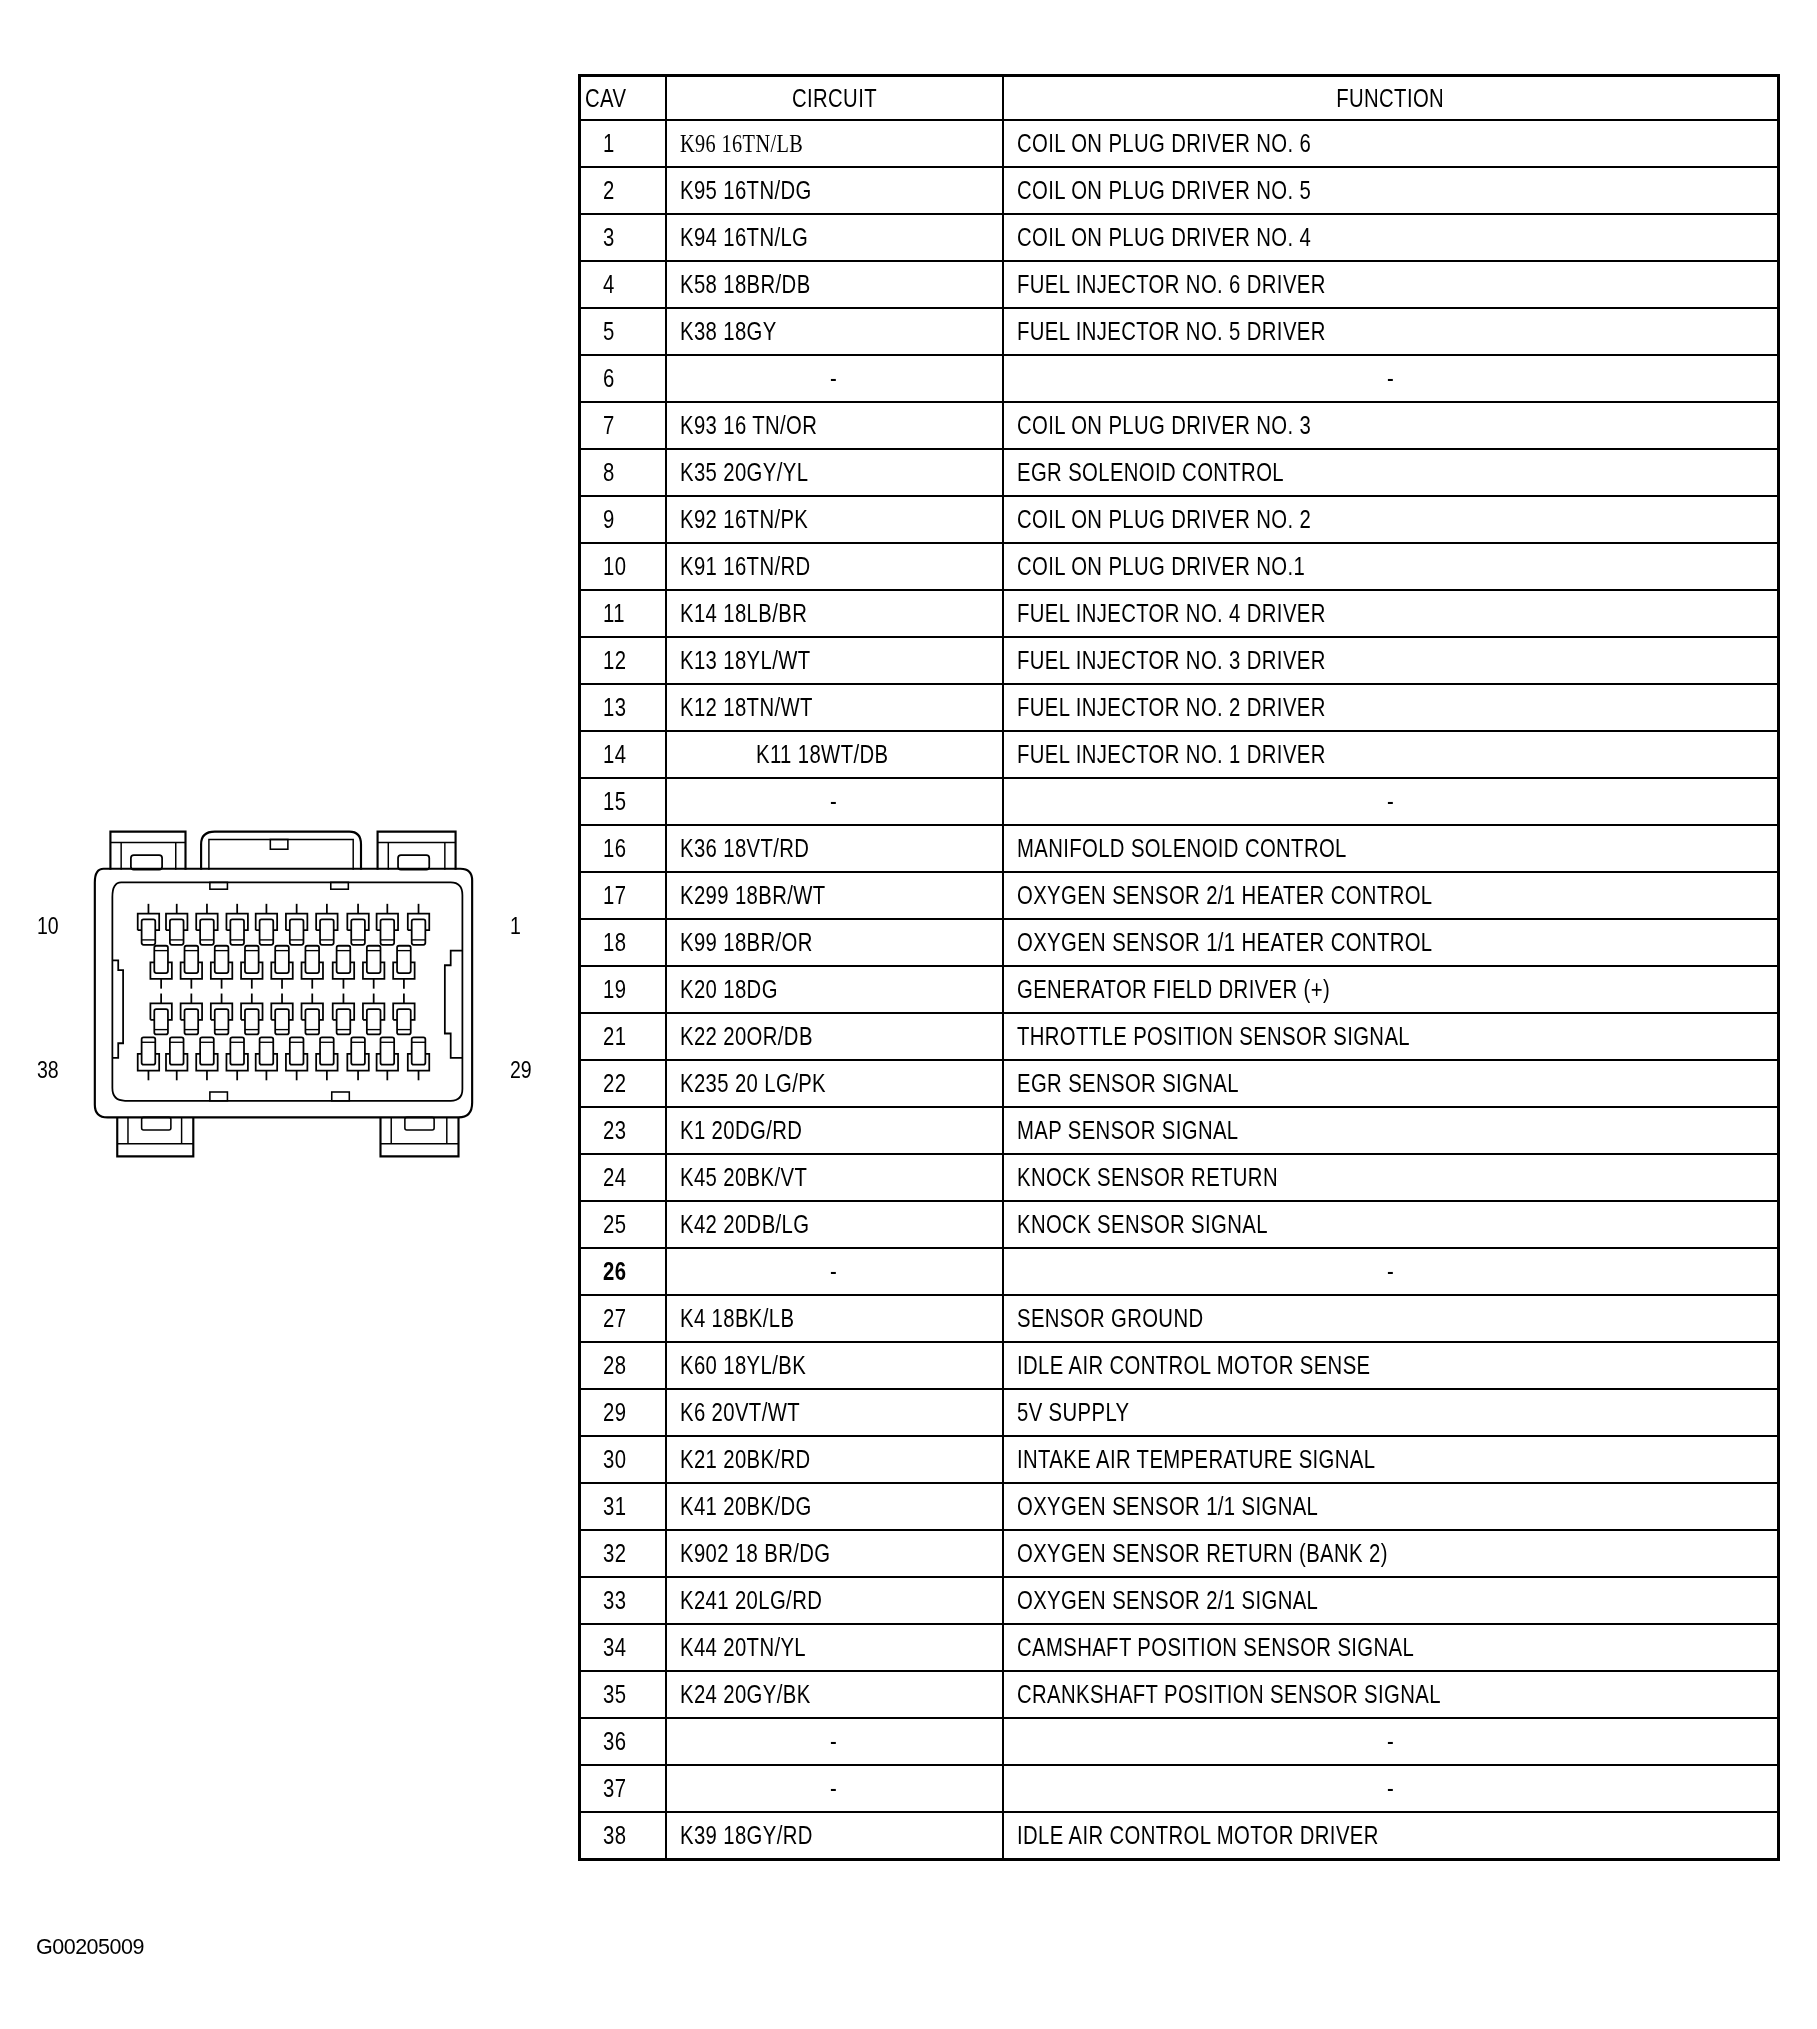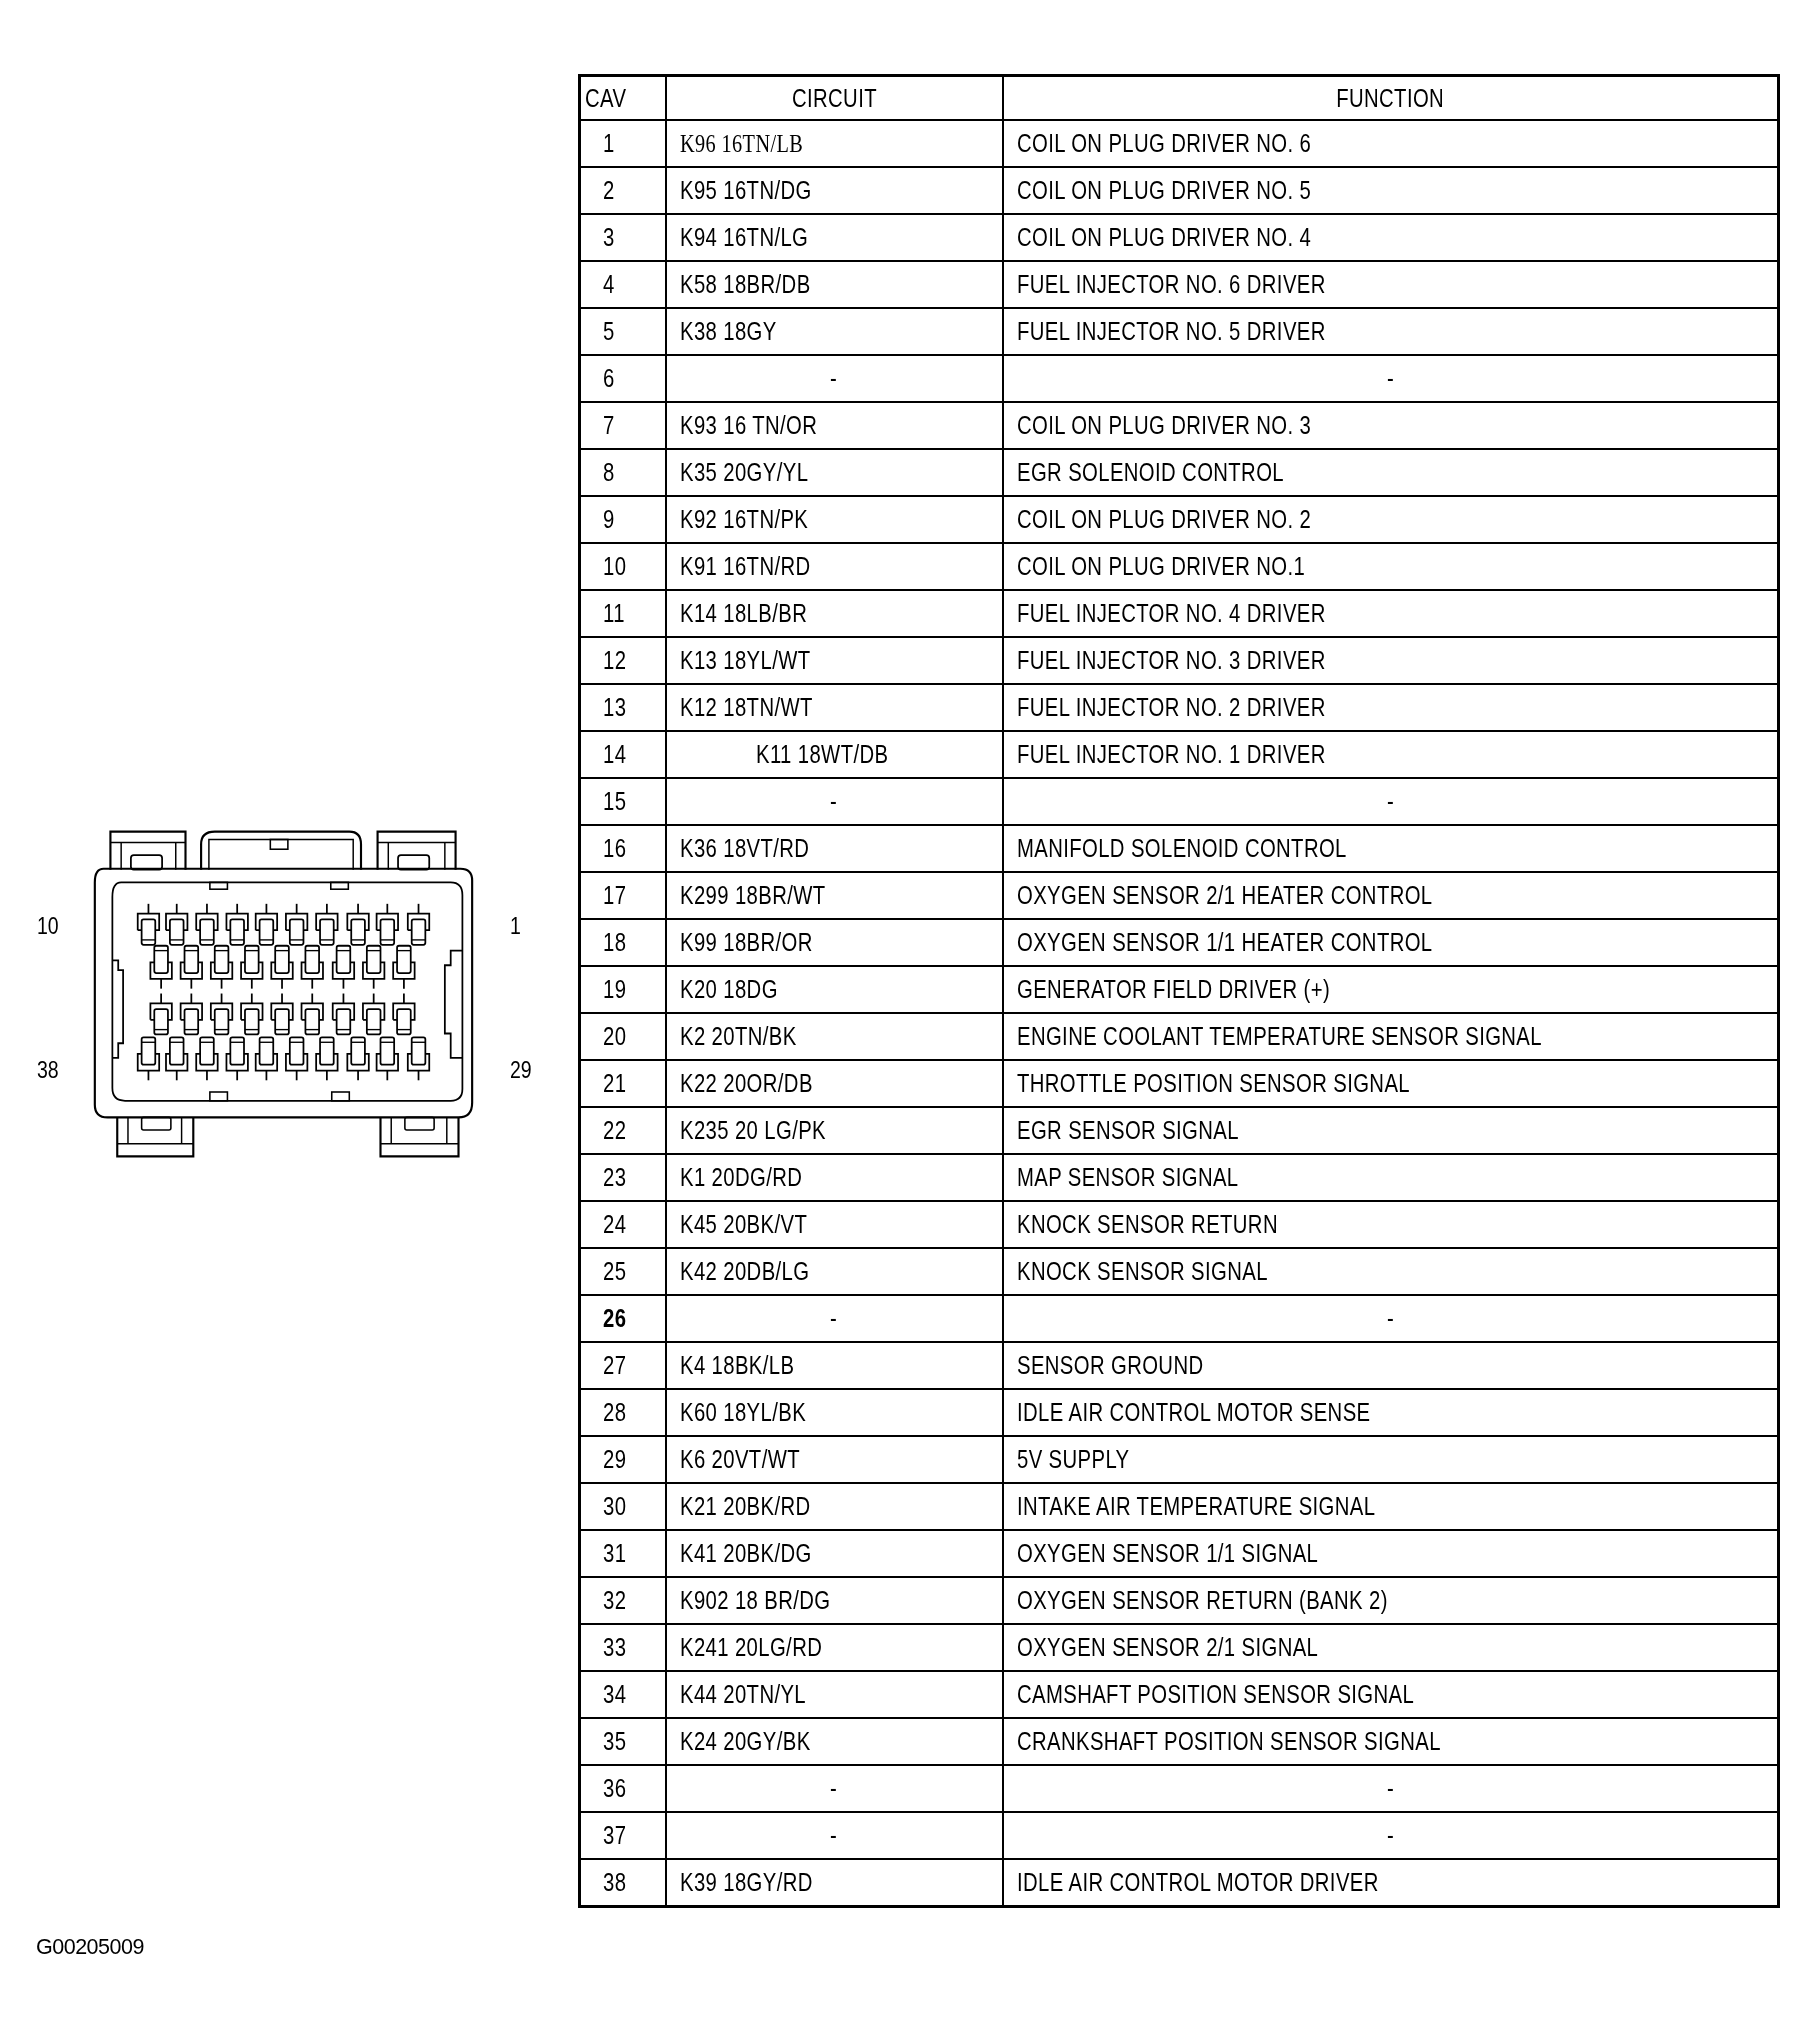--- a/index.html
+++ b/index.html
@@ -464,25 +464,20 @@
     <td class="cell-text" style="padding-left: 20.5px;"><span class="cond">K99 18BR/OR</span></td>
     <td class="cell-text" style="padding-left: 20.5px;"><span class="cond">OXYGEN SENSOR 1/1 HEATER CONTROL</span></td>
   </tr>
 
   <tr>
     <td class="cell-cav" style="padding-left: 28px;"><span class="cond">19</span></td>
     <td class="cell-text" style="padding-left: 20.5px;"><span class="cond">K20 18DG</span></td>
     <td class="cell-text" style="padding-left: 20.5px;"><span class="cond">GENERATOR FIELD DRIVER (+)</span></td>
   </tr>
 
-  <tr>
-    <td class="cell-cav" style="padding-left: 29px;"><span class="cond">20</span></td>
-    <td class="cell-text" style="padding-left: 21.5px;"><span class="cond">K2 20TN/BK</span></td>
-    <td class="cell-text" style="padding-left: 21.5px;"><span class="cond">ENGINE COOLANT TEMPERATURE SENSOR SIGNAL</span></td>
-  </tr>
 
   <tr>
     <td class="cell-cav" style="padding-left: 29px;"><span class="cond">21</span></td>
     <td class="cell-text" style="padding-left: 21.5px;"><span class="cond">K22 20OR/DB</span></td>
     <td class="cell-text" style="padding-left: 21.5px;"><span class="cond">THROTTLE POSITION SENSOR SIGNAL</span></td>
   </tr>
 
   <tr>
     <td class="cell-cav" style="padding-left: 29px;"><span class="cond">22</span></td>
     <td class="cell-text" style="padding-left: 21.5px;"><span class="cond">K235 20 LG/PK</span></td>

